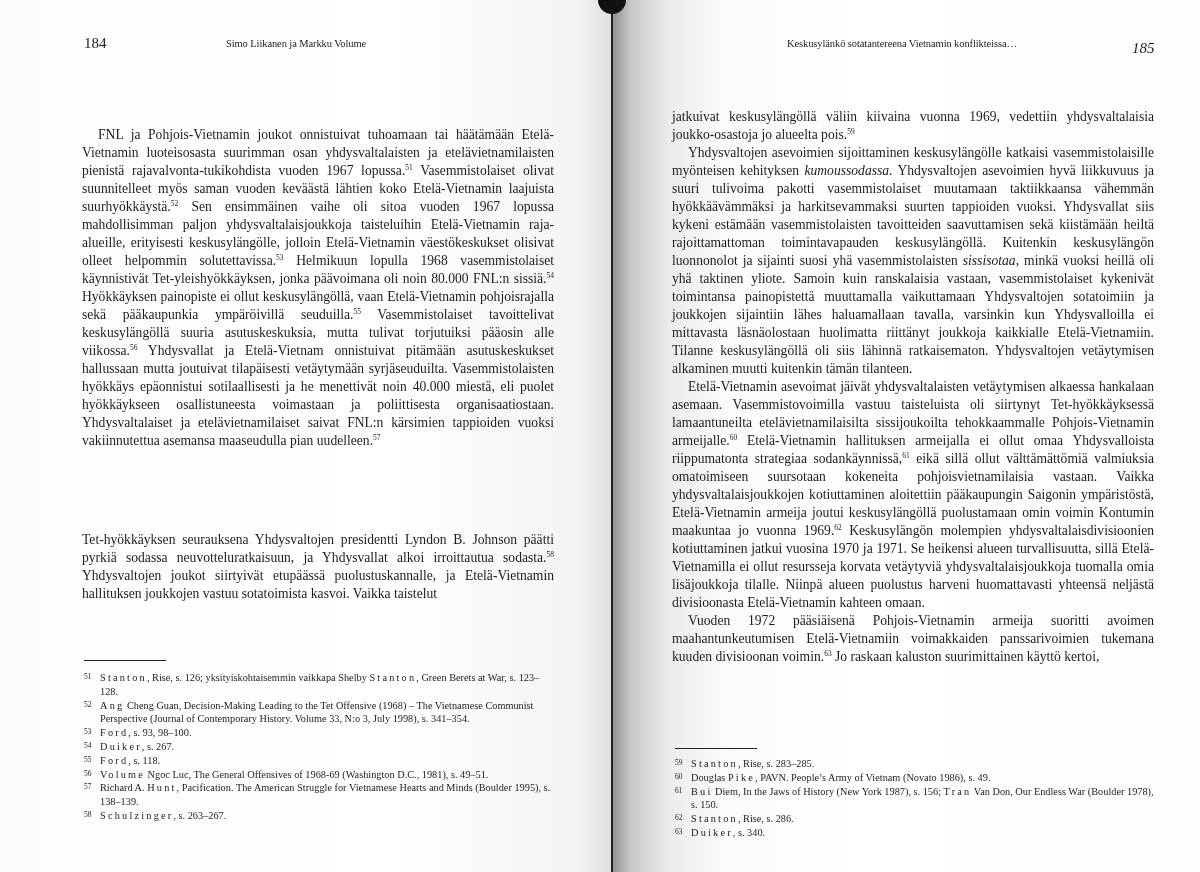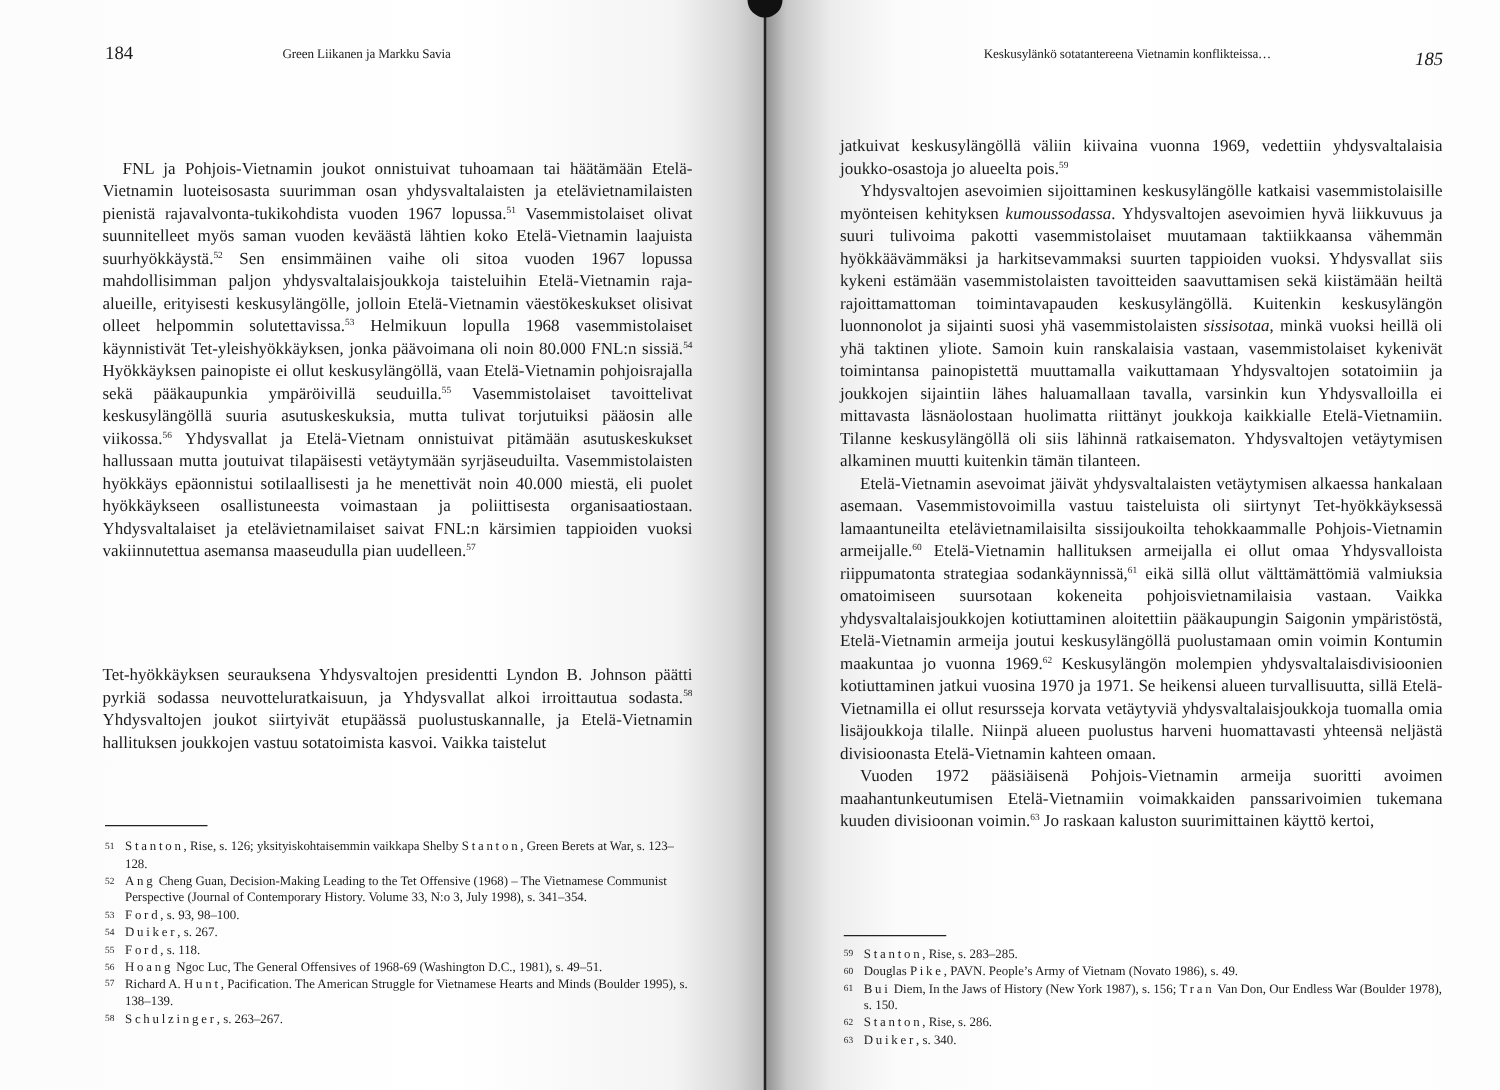--- a/index.html
+++ b/index.html
@@ -1,18 +1,18 @@
 <!DOCTYPE html>
 <html><head>
 <meta charset="utf-8">
 <style>
   html, body { margin:0; padding:0; }
   body { width:1200px; height:872px; overflow:hidden; background:#fff; position:relative;
          font-family:"Liberation Serif", "DejaVu Serif", serif; color:#1c1c1c; }
-  .page { position:absolute; top:0; height:872px; }
+  .page { position:absolute; top:0; height:872px;padding-left:41px; }
   .left { left:0; width:612px;
           background:linear-gradient(to right, #fcfcfc 0%, #fff 60%, #f4f4f4 88%, #d8d8d8 96%, #b9b9b9 100%); }
   .right { left:612px; width:588px;
           background:linear-gradient(to right, #8f8f8f 0%, #c8c8c8 3%, #ececec 9%, #fbfbfb 18%, #fff 40%, #fdfdfd 100%); }
   .spine { position:absolute; left:611px; top:10px; width:2px; height:862px; background:#222; }
   .spine-top { position:absolute; left:598px; top:-14px; width:28px; height:28px; border-radius:50%; background:#111; }
 
   .folio { position:absolute; top:35px; font-size:15px; }
   .running { position:absolute; top:38px; font-size:10.5px; letter-spacing:-0.1px; }
 
@@ -31,39 +31,39 @@
   .fn .num { position:absolute; left:0; top:-1px; font-size:7.5px; }
   .sp { letter-spacing:2.2px; }
   .left .footnotes { left:84px; width:472px; }
   .right .footnotes { left:63px; width:480px; }
 </style>
 </head>
 <body>
 
 <div class="page left">
   <div class="folio" style="left:84px;">184</div>
-  <div class="running" style="left:226px;">Green Liikanen ja Markku Savia</div>
+  <div class="running" style="left:226px;">Simo Liikanen ja Markku Volume</div>
 
   <div class="text" style="top:126px;">
     <p><span>FNL ja Pohjois-Vietnamin joukot onnistuivat tuhoamaan tai häätämään Etelä-Vietnamin luoteisosasta suurimman osan yhdysvaltalaisten ja etelävietnamilaisten pienistä rajavalvonta-tukikohdista vuoden 1967 lopussa.</span><sup>51</sup><span> Vasemmistolaiset olivat suunnitelleet myös saman vuoden keväästä lähtien koko Etelä-Vietnamin laajuista suurhyökkäystä.</span><sup>52</sup><span> Sen ensimmäinen vaihe oli sitoa vuoden 1967 lopussa mahdollisimman paljon yhdysvaltalaisjoukkoja taisteluihin Etelä-Vietnamin raja-alueille, erityisesti keskusylängölle, jolloin Etelä-Vietnamin väestökeskukset olisivat olleet helpommin solutettavissa.</span><sup>53</sup><span> Helmikuun lopulla 1968 vasemmistolaiset käynnistivät Tet-yleishyökkäyksen, jonka päävoimana oli noin 80.000 FNL:n sissiä.</span><sup>54</sup><span> Hyökkäyksen painopiste ei ollut keskusylängöllä, vaan Etelä-Vietnamin pohjoisrajalla sekä pääkaupunkia ympäröivillä seuduilla.</span><sup>55</sup><span> Vasemmistolaiset tavoittelivat keskusylängöllä suuria asutuskeskuksia, mutta tulivat torjutuiksi pääosin alle viikossa.</span><sup>56</sup><span> Yhdysvallat ja Etelä-Vietnam onnistuivat pitämään asutuskeskukset hallussaan mutta joutuivat tilapäisesti vetäytymään syrjäseuduilta. Vasemmistolaisten hyökkäys epäonnistui sotilaallisesti ja he menettivät noin 40.000 miestä, eli puolet hyökkäykseen osallistuneesta voimastaan ja poliittisesta organisaatiostaan. Yhdysvaltalaiset ja etelävietnamilaiset saivat FNL:n kärsimien tappioiden vuoksi vakiinnutettua asemansa maaseudulla pian uudelleen.</span><sup>57</sup></p>
   </div>
 
 
   <div class="text" style="top:531px;">
     <p class="noindent"><span>Tet-hyökkäyksen seurauksena Yhdysvaltojen presidentti Lyndon B. Johnson päätti pyrkiä sodassa neuvotteluratkaisuun, ja Yhdysvallat alkoi irroittautua sodasta.</span><sup>58</sup><span> Yhdysvaltojen joukot siirtyivät etupäässä puolustuskannalle, ja Etelä-Vietnamin hallituksen joukkojen vastuu sotatoimista kasvoi. Vaikka taistelut</span></p>
   </div>
 
   <div class="fn-rule" style="left:84px; top:660px;"></div>
   <div class="footnotes" style="top:671px;" id="left-fn">
       <p class="fn"><span class="num">51</span><span class="sp">Stanton</span><span>, Rise, s. 126; yksityiskohtaisemmin vaikkapa Shelby </span><span class="sp">Stanton</span><span>, Green Berets at War, s. 123–128.</span></p>
       <p class="fn"><span class="num">52</span><span class="sp">Ang</span><span> Cheng Guan, Decision-Making Leading to the Tet Offensive (1968) – The Vietnamese Communist Perspective (Journal of Contemporary History. Volume 33, N:o 3, July 1998), s. 341–354.</span></p>
       <p class="fn"><span class="num">53</span><span class="sp">Ford</span><span>, s. 93, 98–100.</span></p>
       <p class="fn"><span class="num">54</span><span class="sp">Duiker</span><span>, s. 267.</span></p>
       <p class="fn"><span class="num">55</span><span class="sp">Ford</span><span>, s. 118.</span></p>
-      <p class="fn"><span class="num">56</span><span class="sp">Hoang</span><span> Ngoc Luc, The General Offensives of 1968-69 (Washington D.C., 1981), s. 49–51.</span></p>
+      <p class="fn"><span class="num">56</span><span class="sp">Volume</span><span> Ngoc Luc, The General Offensives of 1968-69 (Washington D.C., 1981), s. 49–51.</span></p>
       <p class="fn"><span class="num">57</span><span>Richard A. </span><span class="sp">Hunt</span><span>, Pacification. The American Struggle for Vietnamese Hearts and Minds (Boulder 1995), s. 138–139.</span></p>
       <p class="fn"><span class="num">58</span><span class="sp">Schulzinger</span><span>, s. 263–267.</span></p>
     </div>
 </div>
 
 <div class="page right">
   <div class="running" style="left:175px;">Keskusylänkö sotatantereena Vietnamin konflikteissa…</div>
   <div class="folio" style="left:520px; top:40px;font-style:italic;">185</div>
 
   <div class="text" style="top:108px;">

